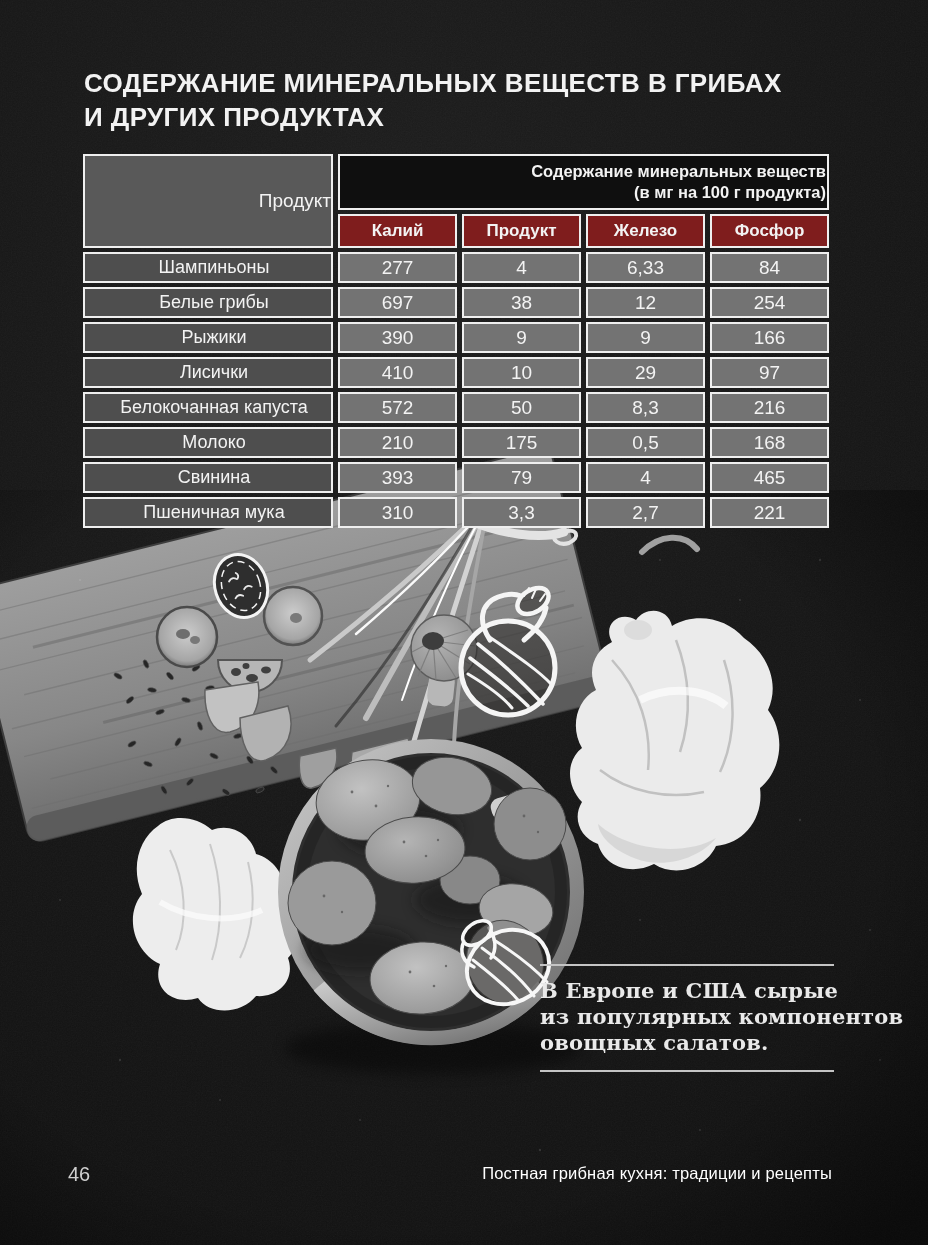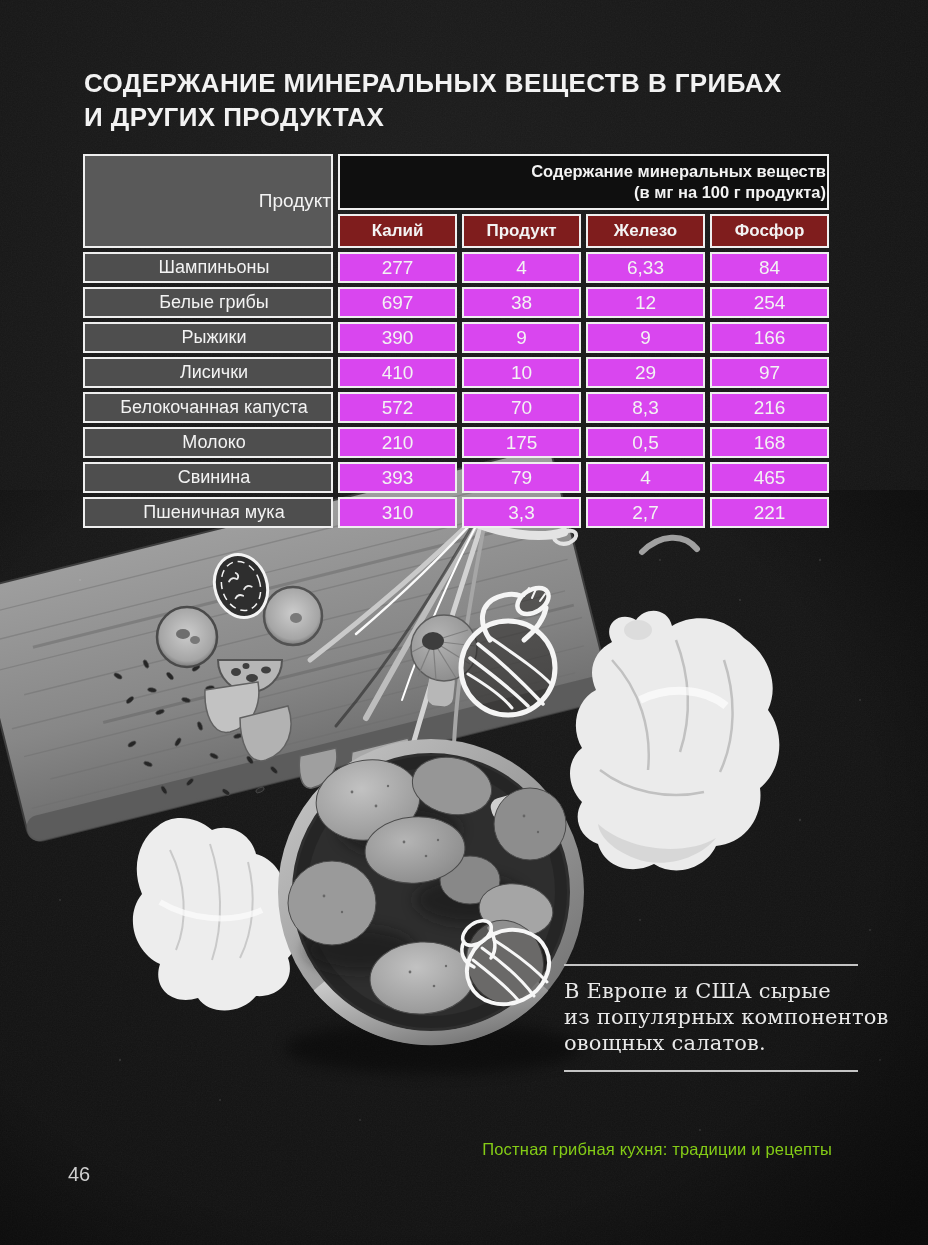--- a/index.html
+++ b/index.html
@@ -40,44 +40,43 @@
   }
   .mineral-head{
     background:#7f1d1d;text-align:center;vertical-align:middle;
     font-weight:700;font-size:17px;height:28px;
   }
   .cell-product{
     background:#4e4e4e;text-align:center;padding:0 0 0 12px;
     font-size:18px;height:25px;vertical-align:middle;
   }
   .cell-value{
-    background:#d946ef;text-align:center;font-size:19px;
+    background:#737373;text-align:center;font-size:19px;
     height:25px;vertical-align:middle;
   }
 
   
   .callout{
     position:absolute;left:540px;top:964px;width:294px;z-index:2;
     border-top:2px solid #c4c4c4;border-bottom:2px solid #c4c4c4;
     padding:12px 0 14px 0;
-    font-family:"DejaVu Serif", serif;font-weight:400;
+    font-family:"DejaVu Serif", serif;font-weight:700;
     font-size:21px;line-height:26px;letter-spacing:.2px;
     color:#e9e9e9;
-    margin-left:24px;
   }
   .callout-line{white-space:nowrap;}
 
   
   .footer-page-number{
     position:absolute;left:68px;top:1163px;z-index:2;
     font-size:20px;color:#cfcfcf;
   }
   .footer-book-title{
-    position:absolute;right:96px;top:1140px;z-index:2;
-    font-size:16.5px;letter-spacing:.2px;color:#84cc16;
+    position:absolute;right:96px;top:1164px;z-index:2;
+    font-size:16.5px;letter-spacing:.2px;color:#ffffff;
   }
 </style>
 </head>
 <body>
 
 <div class="page">
 
   <svg class="photo-svg" viewBox="0 0 928 1245" aria-hidden="true">
     <defs>
       <radialGradient id="bgGrad" cx="42%" cy="20%" r="95%">
@@ -412,21 +411,21 @@
       <tr>
         <td class="cell-product">Лисички</td>
         <td class="cell-value">410</td>
         <td class="cell-value">10</td>
         <td class="cell-value">29</td>
         <td class="cell-value">97</td>
       </tr>
       <tr>
         <td class="cell-product">Белокочанная капуста</td>
         <td class="cell-value">572</td>
-        <td class="cell-value">70</td>
+        <td class="cell-value">50</td>
         <td class="cell-value">8,3</td>
         <td class="cell-value">216</td>
       </tr>
       <tr>
         <td class="cell-product">Молоко</td>
         <td class="cell-value">210</td>
         <td class="cell-value">175</td>
         <td class="cell-value">0,5</td>
         <td class="cell-value">168</td>
       </tr>

